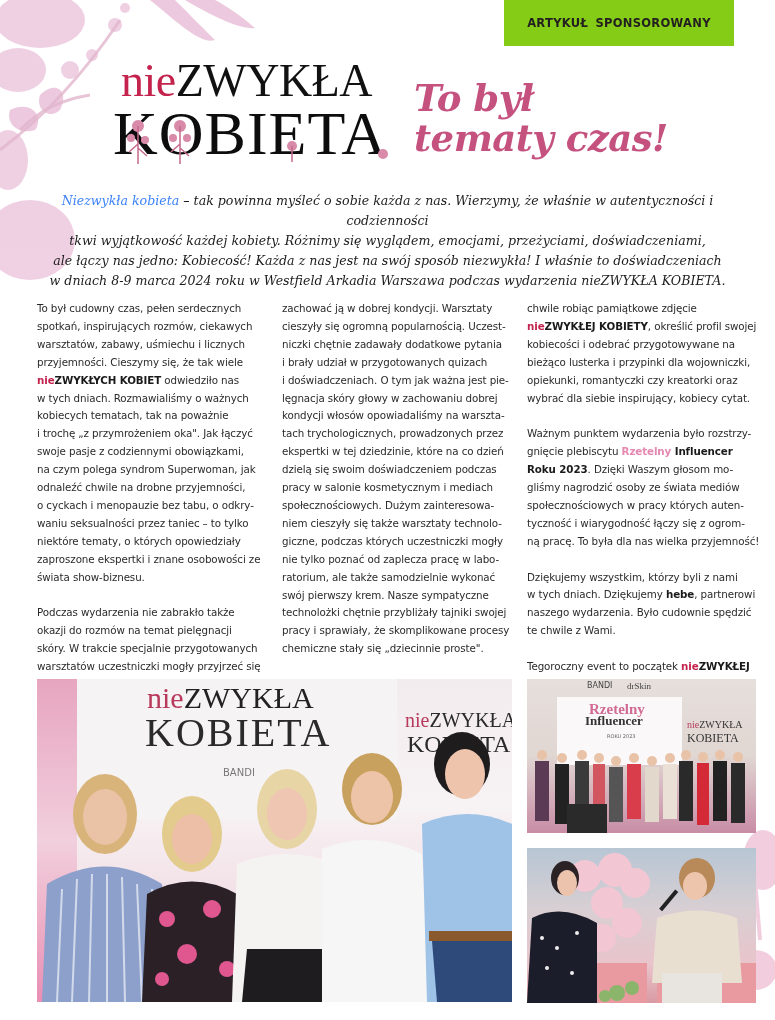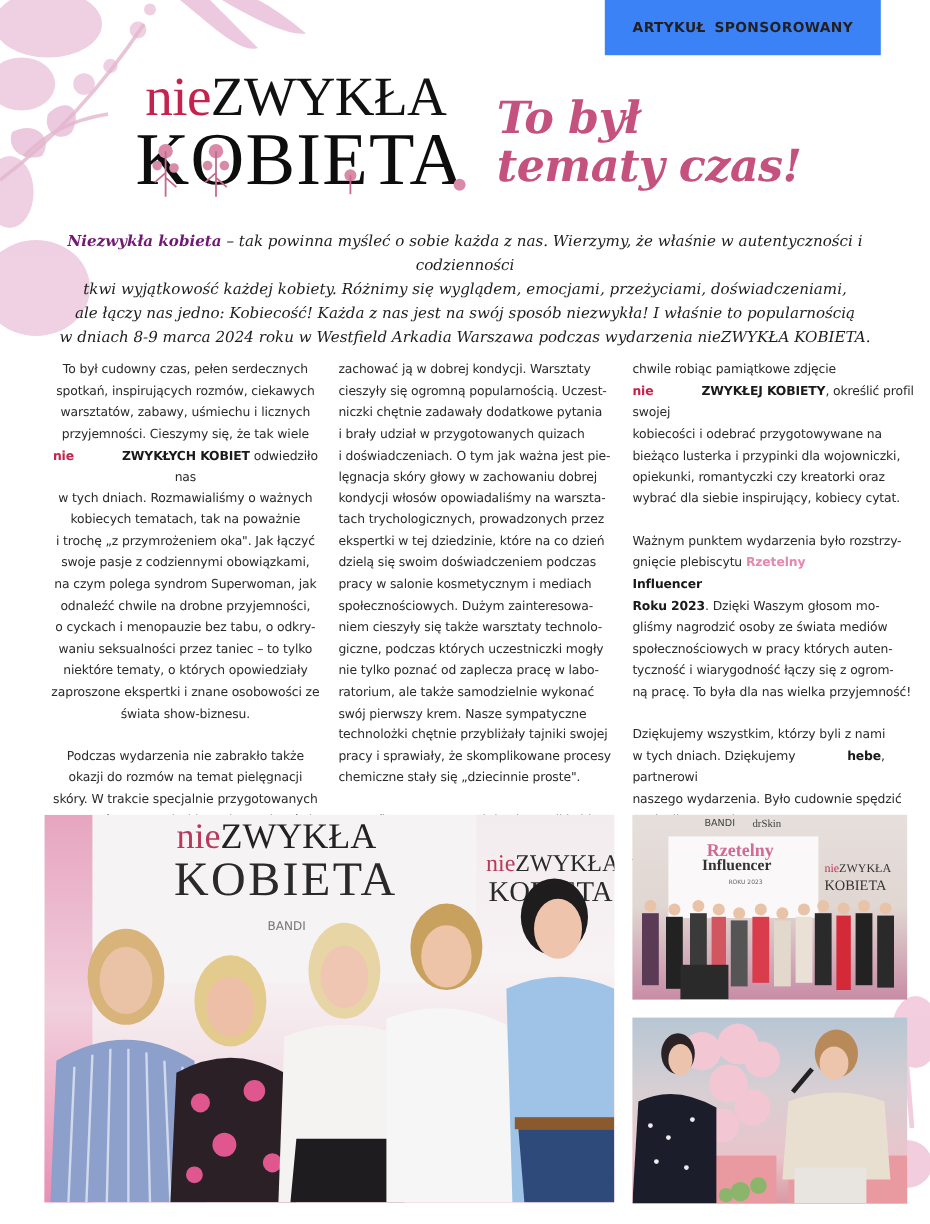--- a/index.html
+++ b/index.html
@@ -5,21 +5,21 @@
   * { margin: 0; padding: 0; box-sizing: border-box; }
   html, body { width: 775px; height: 1020px; background: #ffffff; overflow: hidden; }
   body { position: relative; font-family: "Liberation Sans", sans-serif; color: #231f20; }
 
   .floral { position: absolute; pointer-events: none; }
   .floral-tl { left: 0; top: 0; width: 260px; height: 300px; }
   .floral-br { right: 0; bottom: 0; width: 60px; height: 200px; }
 
   .sponsor-badge {
     position: absolute; left: 504px; top: 0; width: 230px; height: 46px;
-    background: #3b82f6; display: flex; align-items: center; justify-content: center;
+    background: #84cc16; display: flex; align-items: center; justify-content: center;
     font-family: "DejaVu Sans", sans-serif; font-weight: bold; font-size: 11.5px;
     letter-spacing: 0.3px; color: #231f20; word-spacing: 3px;
   }
 
   .logo { position: absolute; left: 113px; top: 58px; width: 290px; height: 110px; }
   .logo-line1 { position: absolute; left: 8px; top: 0; font-family: "Liberation Serif", serif; font-size: 46px; line-height: 46px; color: #111; white-space: nowrap; letter-spacing: -0.5px; }
   .logo-line1 .nie { color: #c4234d; }
   .logo-line2 { position: absolute; left: 0; top: 42px; font-family: "Liberation Serif", serif; font-size: 62px; line-height: 66px; color: #0d0d0d; white-space: nowrap; letter-spacing: 1px; }
   .logo-flower { position: absolute; }
 
@@ -28,33 +28,33 @@
     font-family: "DejaVu Serif", serif; font-style: italic; font-weight: bold;
     font-size: 37px; line-height: 40px; color: #c5517f; letter-spacing: -0.5px;
   }
   .headline span { display: block; }
 
   .intro {
     position: absolute; left: 30px; top: 191px; width: 715px;
     font-family: "DejaVu Serif", serif; font-style: italic; font-size: 12.6px;
     line-height: 20px; text-align: center; color: #1c1c1c;
   }
-  .intro .lead { color: #701a75; font-weight: bold; }
+  .intro .lead { color: #3b82f6; font-weight: normal; }
 
   .columns { position: absolute; top: 300px; left: 37px; }
   .col {
     position: absolute; top: 0; width: 235px;
     font-family: "DejaVu Sans", sans-serif; font-size: 10.3px; line-height: 17.9px;
     color: #2a2a2a; letter-spacing: -0.1px;
   }
   .col p { margin-bottom: 17.9px; white-space: pre-line; }
   .col .hl-red { color: #c4234d; font-weight: bold; }
-  .col .hl-bold { font-weight: bold; color: #1a1a1a; padding-left: 40px; }
+  .col .hl-bold { font-weight: bold; color: #1a1a1a; }
   .col .hl-pink { color: #e687b0; font-weight: bold; }
-  .col1 { left: 0; text-align: center; }
+  .col1 { left: 0; }
   .col2 { left: 245px; }
   .col3 { left: 490px; }
 
   .photo { position: absolute; overflow: hidden; }
   .photo-main { left: 37px; top: 679px; width: 475px; height: 323px; background: linear-gradient(180deg, #f3ecef 0%, #f7f2f4 40%, #efd5de 85%, #e9a9c1 100%); }
   .photo-award { left: 527px; top: 679px; width: 229px; height: 154px; background: linear-gradient(180deg, #e6dfdc 0%, #e0d6d2 50%, #c88ca5 100%); }
   .photo-talk { left: 527px; top: 848px; width: 229px; height: 155px; background: linear-gradient(180deg, #b7c6d4 0%, #d8cfd3 40%, #e9c4cb 75%, #d99aa3 100%); }
 
   .ph-text { position: absolute; font-family: "Liberation Serif", serif; white-space: nowrap; }
 </style>
@@ -129,21 +129,21 @@
 </div>
 
 <div class="headline">
   <span>To był</span>
   <span>tematy czas!</span>
 </div>
 
 <div class="intro">
   <div><span class="lead">Niezwykła kobieta</span> <span>– tak powinna myśleć o sobie każda z nas. Wierzymy, że właśnie w autentyczności i codzienności</span></div>
   <div>tkwi wyjątkowość każdej kobiety. Różnimy się wyglądem, emocjami, przeżyciami, doświadczeniami,</div>
-  <div>ale łączy nas jedno: Kobiecość! Każda z nas jest na swój sposób niezwykła! I właśnie to popularnością</div>
+  <div>ale łączy nas jedno: Kobiecość! Każda z nas jest na swój sposób niezwykła! I właśnie to doświadczeniach</div>
   <div>w dniach 8-9 marca 2024 roku w Westfield Arkadia Warszawa podczas wydarzenia nieZWYKŁA KOBIETA.</div>
 </div>
 
 <div class="columns">
   <div class="col col1">
     <p><span>To był cudowny czas, pełen serdecznych
 spotkań, inspirujących rozmów, ciekawych
 warsztatów, zabawy, uśmiechu i licznych
 przyjemności. Cieszymy się, że tak wiele
 </span><span class="hl-red">nie</span><span class="hl-bold">ZWYKŁYCH KOBIET</span><span> odwiedziło nas

